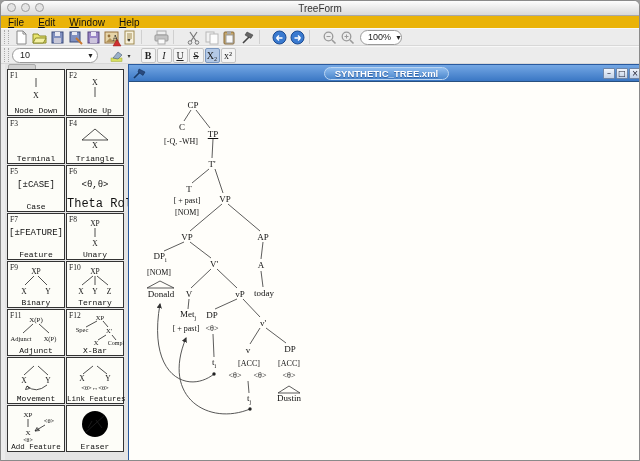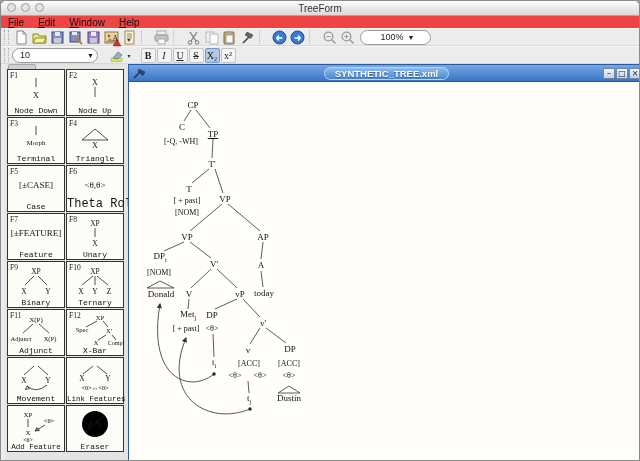--- a/index.html
+++ b/index.html
@@ -6,21 +6,21 @@
   .app{position:relative;width:640px;height:461px;background:#ececec;border:1px solid #8a8a8a;
        border-radius:6px 6px 0 0;overflow:hidden;box-sizing:border-box;}
   
   .titlebar{position:absolute;left:0;top:0;width:100%;height:14px;
     background:linear-gradient(#fdfdfd,#d9d9d9);border-bottom:1px solid #a8a8a8;
     display:flex;align-items:center;justify-content:center;font-size:10px;color:#333;}
   .lights{position:absolute;left:6px;top:2px;display:flex;gap:5px;}
   .light{width:9px;height:9px;border-radius:50%;background:#e4e4e4;border:1px solid #9c9c9c;box-sizing:border-box;}
   
   .menubar{position:absolute;left:0;top:15px;width:100%;height:12px;display:flex;align-items:center;
-    font-size:10px;color:#111;background:#ef4444;}
+    font-size:10px;color:#111;background:#eab308;}
   .menu-item{padding:0 7px;}
   .menu-item u{text-decoration:underline;}
   
   .toolbar{position:absolute;left:0;width:100%;height:18px;display:flex;align-items:center;
     background:#ececec;border-top:1px solid #f8f8f8;border-bottom:1px solid #d8d8d8;padding-left:2px;box-sizing:border-box;}
   .tb1{top:27px;} .tb2{top:45px;}
   .grip{width:3px;height:14px;margin:0 3px 0 1px;border-left:1px dotted #aaa;border-right:1px dotted #aaa;}
   .tbtn{width:17px;height:16px;display:flex;align-items:center;justify-content:center;
     border:1px solid transparent;border-radius:2px;background:transparent;padding:0;margin:0 0.5px;}
   .tbtn svg{display:block;}
@@ -45,21 +45,21 @@
   .cells{position:absolute;left:2px;top:5px;display:grid;grid-template-columns:58px 58px;
     grid-auto-rows:47px;gap:1px;}
   .cell{position:relative;background:#fdfdf8;border:1px solid #333;box-sizing:border-box;
     font-family:"Liberation Serif",serif;}
   .fkey{position:absolute;left:2px;top:1px;font-size:7.5px;color:#222;}
   .glabel{position:absolute;left:0;bottom:0px;width:100%;text-align:center;font-size:8px;color:#111;white-space:nowrap;font-family:Liberation Mono, monospace;}
   .glyph{position:absolute;left:0;top:3px;width:100%;height:32px;display:flex;align-items:center;justify-content:center;}
   .glyph svg{overflow:visible;}
   .glyph svg text{font-family:"Liberation Serif",serif;fill:#111;}
   .glyph svg line, .glyph svg path, .glyph svg polygon{stroke:#222;stroke-width:0.8;fill:none;}
-  .gtext{font-size:9px;color:#111;white-space:nowrap;}
+  .gtext{font-size:9px;color:#111;white-space:nowrap;font-family:Liberation Mono, monospace;}
   
   .docwin{position:absolute;left:123px;top:0;width:517px;height:398px;
     border:1px solid #2a5a9e;background:#f9a8d4;box-sizing:border-box;}
   .doctitle{position:absolute;left:0;top:0;width:100%;height:17px;
     background:linear-gradient(#74a7e4,#3a77c4);display:flex;align-items:center;box-sizing:border-box;
     border-bottom:1px solid #28507e;padding:0 3px;}
   .doc-icon{width:16px;height:13px;display:flex;align-items:center;}
   .doc-label-wrap{position:absolute;left:0;width:100%;display:flex;justify-content:center;pointer-events:none;}
   .doc-label{font-size:9.5px;font-weight:bold;color:#fff;background:linear-gradient(#8fbcee,#4a86cc);
     border:1px solid #bcd6f2;border-radius:8px;padding:0px 10px;text-shadow:0 1px 1px #2a5a9e;}
@@ -199,21 +199,21 @@
           <path d="M4.5 6.5h4" stroke="#9a9a9a"></path>
         </svg>
       </button>
       <button class="tbtn">
         <svg width="15" height="15">
           <circle cx="6.5" cy="6.5" r="4.3" fill="none" stroke="#9a9a9a" stroke-width="1.3"></circle>
           <path d="M10 10l3.5 3.5" stroke="#9a9a9a" stroke-width="1.6"></path>
           <path d="M4.5 6.5h4M6.5 4.5v4" stroke="#9a9a9a"></path>
         </svg>
       </button>
-      <div class="combo" style="width: 71px; margin-left: 4px; justify-content: center;">
+      <div class="combo" style="width: 42px; margin-left: 4px;">
         <span>100%</span>
         <span class="arrow">▼</span>
       </div>
     </div>
 
   <div class="toolbar tb2" id="toolbar2">
     <div class="grip"></div>
     <div class="combo" style="width:86px;margin-right:8px;">
       <span>10</span>
       <span class="arrow">▼</span>
@@ -278,26 +278,20 @@
             <div class="glyph">
               <svg width="44" height="26">
                 <text x="22" y="9" text-anchor="middle" font-size="8">X</text>
                 <line x1="22" y1="11" x2="22" y2="21"></line>
               </svg>
             </div>
             <div class="glabel">Node Up</div>
           </div>
           <div class="cell">
             <span class="fkey">F3</span>
-            <div class="glyph">
-              <svg width="44" height="26">
-                <line x1="22" y1="2" x2="22" y2="11"></line>
-                <text x="22" y="21" text-anchor="middle" font-size="7">Morph</text>
-              </svg>
-            </div>
             <div class="glabel">Terminal</div>
           </div>
           <div class="cell">
             <span class="fkey">F4</span>
             <div class="glyph">
               <svg width="44" height="26">
                 <polygon points="22,5 9,16 35,16"></polygon>
                 <text x="22" y="24" text-anchor="middle" font-size="8">X</text>
               </svg>
             </div>

